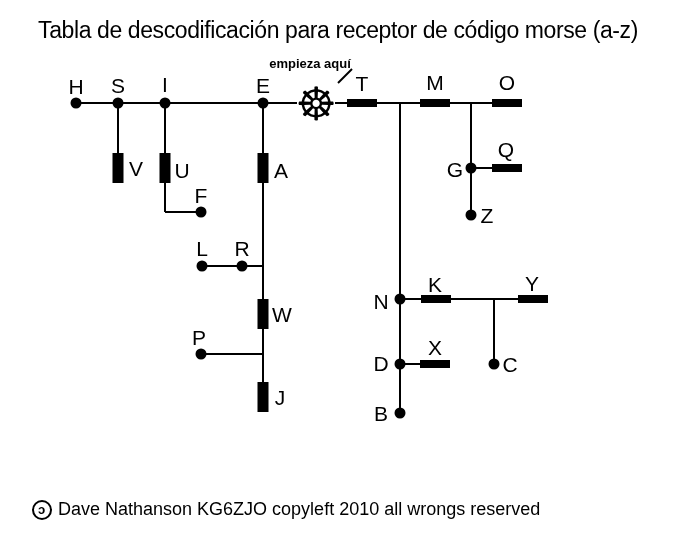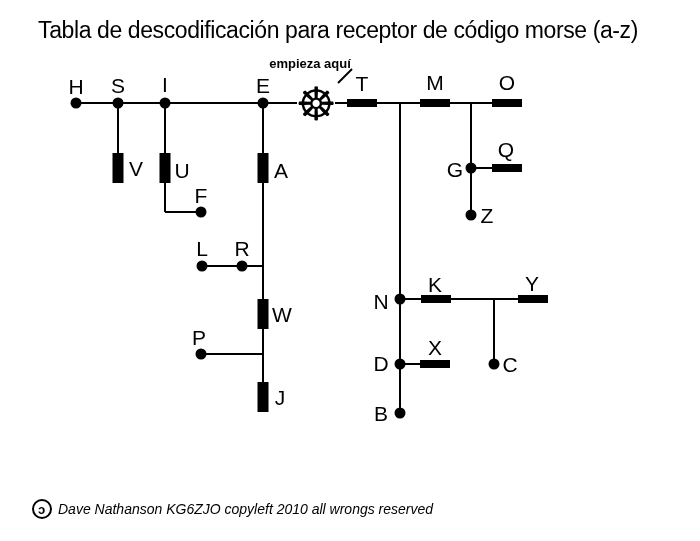--- a/index.html
+++ b/index.html
@@ -72,24 +72,23 @@
   }
   .cl-glyph {
     display: inline-block;
     transform: scaleX(-1);
     font-size: 13px;
     font-weight: bold;
     line-height: 1;
     color: #000000;
   }
   .credit-text {
-    font-size: 14px;
+    font-size: 18px;
     color: #000000;
     white-space: nowrap;
-    font-style: italic;
   }
 </style>
 </head>
 <body>
 
 <div class="canvas">
   <div class="title">Tabla de descodificación para receptor de código morse (a-z)</div>
   <div class="start-label">empieza aquí</div>
   <svg class="tree" width="700" height="541" viewBox="0 0 700 541" xmlns="http://www.w3.org/2000/svg">
       <line x1="76" y1="103" x2="297" y2="103" stroke="#000000" stroke-width="2"></line>

